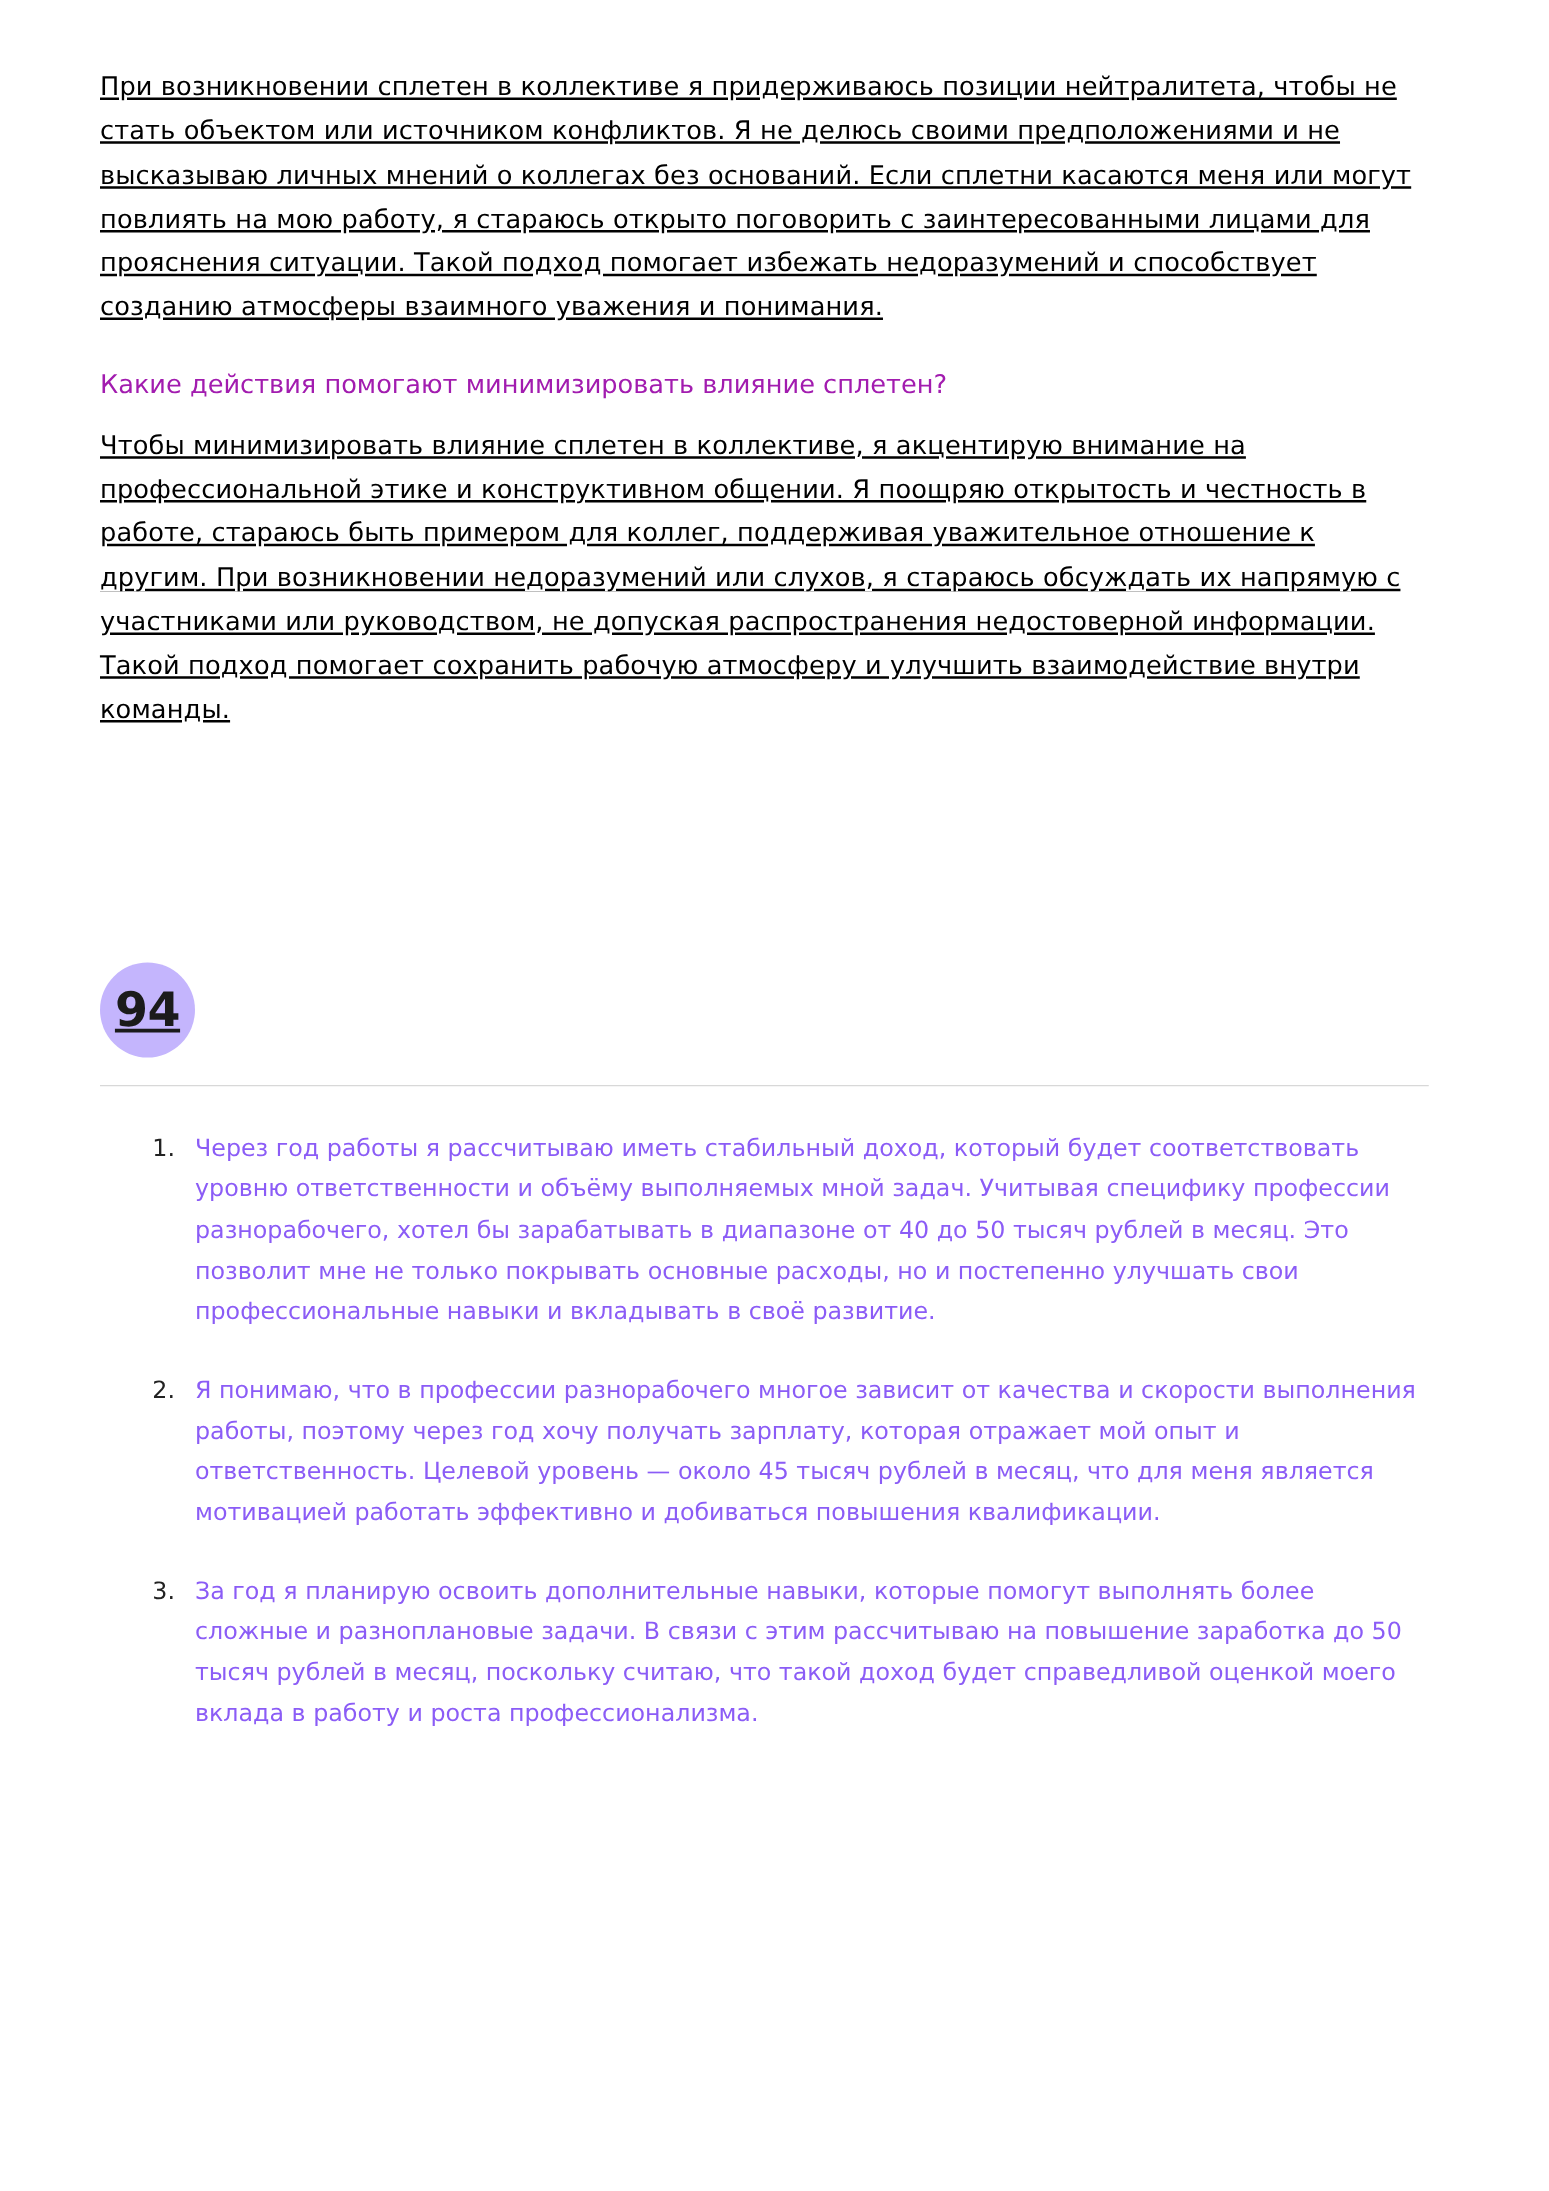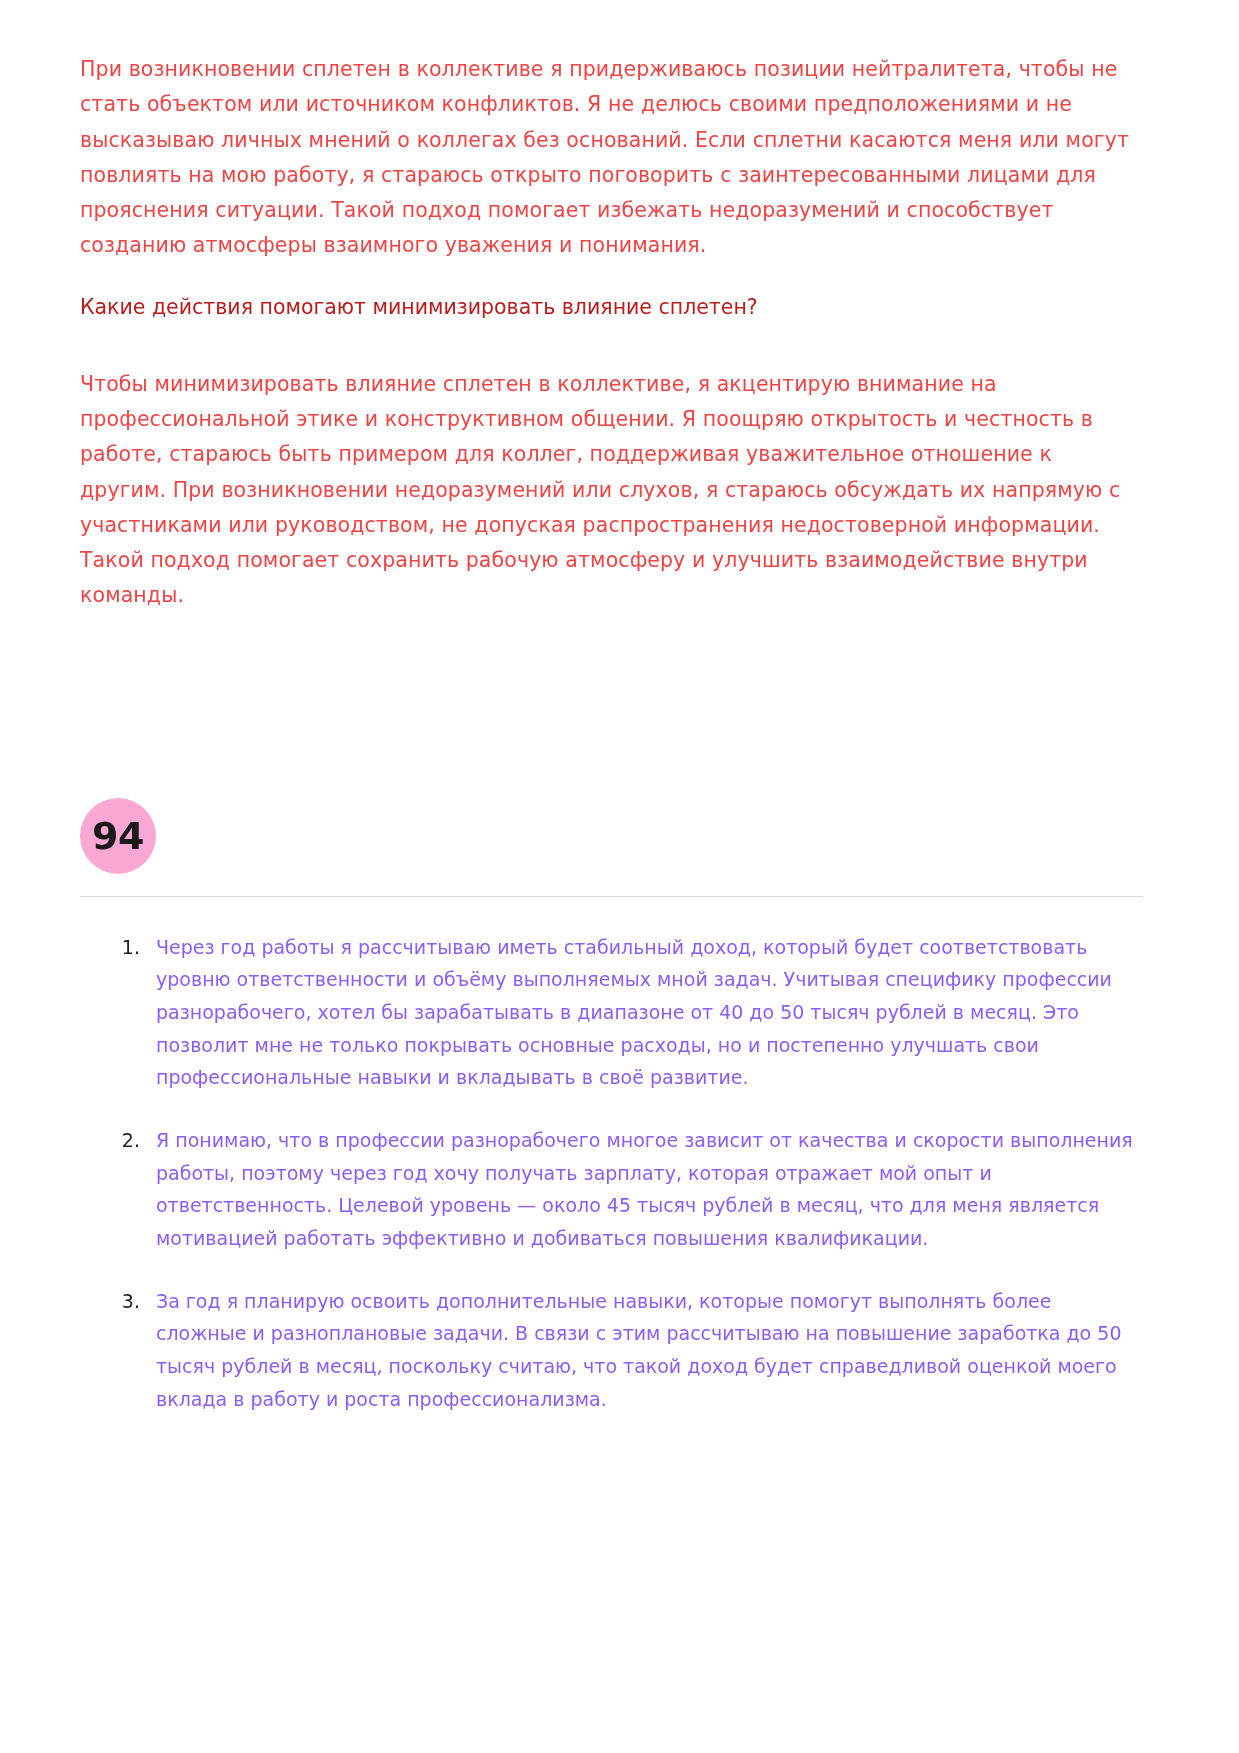--- a/index.html
+++ b/index.html
@@ -18,56 +18,58 @@
     width: 1239px;
     min-height: 1753px;
     box-sizing: border-box;
     padding: 52px 96px 40px 80px;
     background: #fff;
   }
   p.body-text {
     font-size: 20.5px;
     line-height: 1.72;
     margin: 0 0 26px 0;
-    color: #ef4444;
+    color: #000000;
     letter-spacing: 0.005em;
+    text-decoration: underline;
   }
   .intro-block p:last-child {
     margin-bottom: 2px;
   }
   .question-line {
     font-size: 20.5px;
     line-height: 1.72;
-    margin: 0 0 42px 0;
-    color: #b91c1c;
+    margin: 0 0 14px 0;
+    color: #a21caf;
   }
   .spacer {
     height: 182px;
   }
   .section-header {
     display: flex;
     align-items: center;
     gap: 26px;
     padding-bottom: 22px;
     border-bottom: 1px solid #d8d8d8;
     margin-bottom: 34px;
   }
   .badge {
     flex: 0 0 auto;
     width: 76px;
     height: 76px;
     border-radius: 50%;
-    background: #f9a8d4;
+    background: #c4b5fd;
     display: flex;
     align-items: center;
     justify-content: center;
     font-size: 38px;
     font-weight: 700;
     color: #1b1b1b;
     letter-spacing: -0.01em;
+    text-decoration: underline;
   }
   .section-title {
     font-size: 29px;
     font-weight: 700;
     color: #111111;
     letter-spacing: -0.003em;
     margin-left: 22px;
   }
   ol.answer-list {
     margin: 0;

